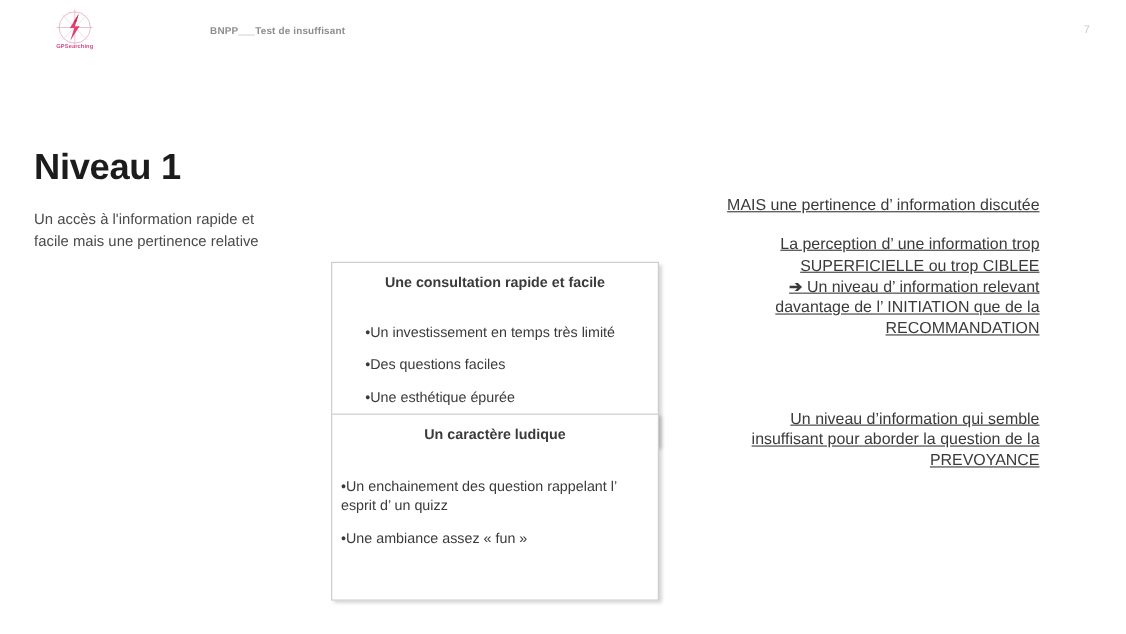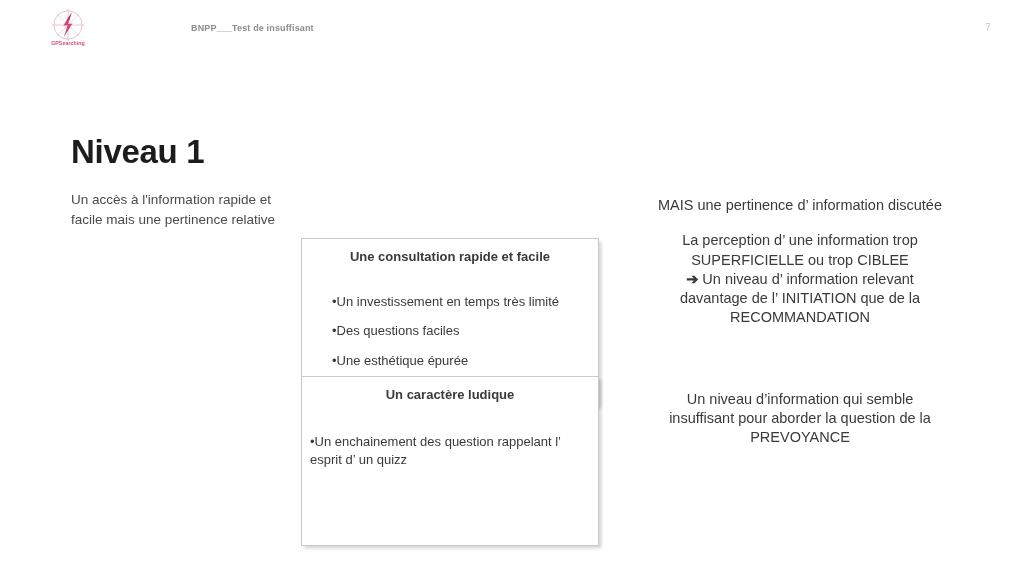--- a/index.html
+++ b/index.html
@@ -69,21 +69,20 @@
     font-size: 10px;
     color: #c9c9c9;
   }
 
   
   .left-col {
     position: absolute;
     left: 31px;
     top: 134px;
     width: 230px;
-    margin-left: 40px;
   }
   .level-title {
     font-size: 33px;
     font-weight: bold;
     letter-spacing: -0.3px;
     color: #1c1c1c;
     line-height: 1.1;
     margin: 0 0 20px 0;
   }
   .level-subtitle {
@@ -131,23 +130,24 @@
     color: #3a3a3a;
     margin: 0 16px 11px 8px;
     padding-left: 0;
   }
   .box-bullet .dot { letter-spacing: 0; }
 
   
   .right-col {
     position: absolute;
     left: 655px;
-    top: 196px;
+    top: 178px;
     width: 290px;
-    text-align: center;
+    text-align: right;
+    text-decoration: underline;
   }
   .right-para {
     font-size: 14.5px;
     line-height: 1.33;
     color: #3a3a3a;
     margin: 0;
   }
   .right-para.gap-1 { margin-top: 16px; }
   .right-para.gap-2 { margin-top: 0; }
   .right-block-2 { margin-top: 62px; }
@@ -186,20 +186,21 @@
       <li class="box-bullet"><span class="dot">•</span><span>Un investissement en temps très limité</span></li>
       <li class="box-bullet"><span class="dot">•</span><span>Des questions faciles</span></li>
       <li class="box-bullet"><span class="dot">•</span><span>Une esthétique épurée</span></li>
     </ul>
   </div>
 
   <div class="box" id="box-3">
     <div class="box-title bold">Un caractère ludique</div>
     <ul class="box-body">
       <li class="box-bullet"><span class="dot">•</span><span>Un enchainement des question rappelant l’ esprit d’ un quizz</span></li>
+      <li class="box-bullet"><span class="dot">•</span><span>Une ambiance assez « fun »</span></li>
     </ul>
   </div>
 
   <div class="right-col">
     <p class="right-para">MAIS une pertinence d’ information discutée</p>
     <p class="right-para gap-1">La perception d’ une information trop SUPERFICIELLE ou trop CIBLEE</p>
     <p class="right-para gap-2"><span class="arrow-glyph">➔</span> <span>Un niveau d’ information relevant davantage de l’ INITIATION que de la RECOMMANDATION</span></p>
     <p class="right-para right-block-2">Un niveau d’information qui semble insuffisant pour aborder la question de la PREVOYANCE</p>
   </div>
 

